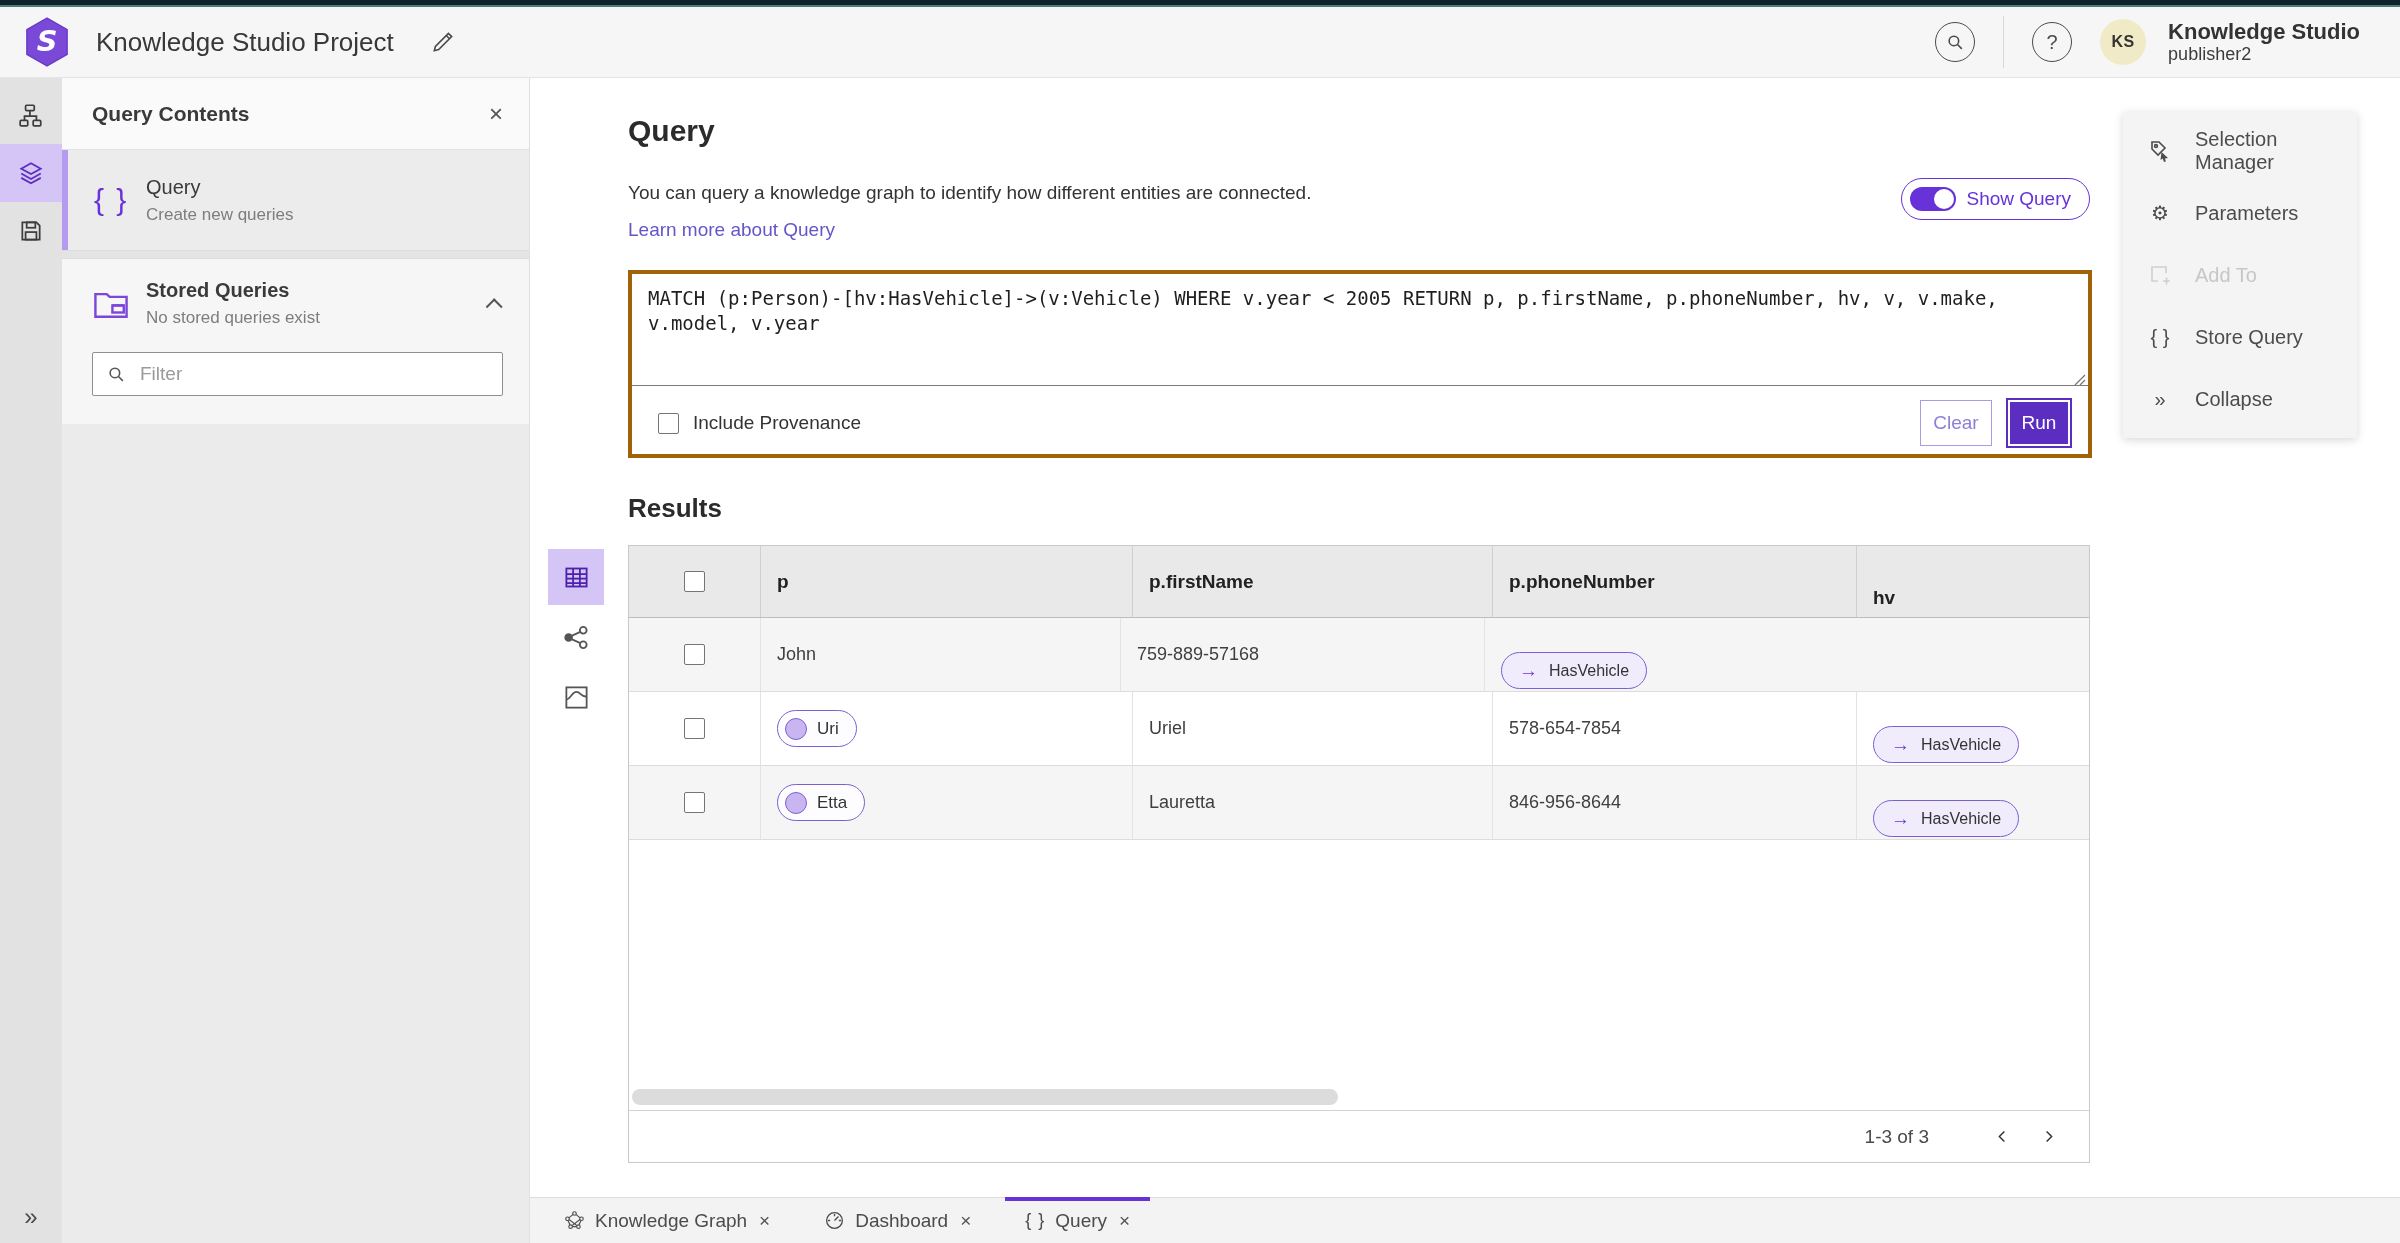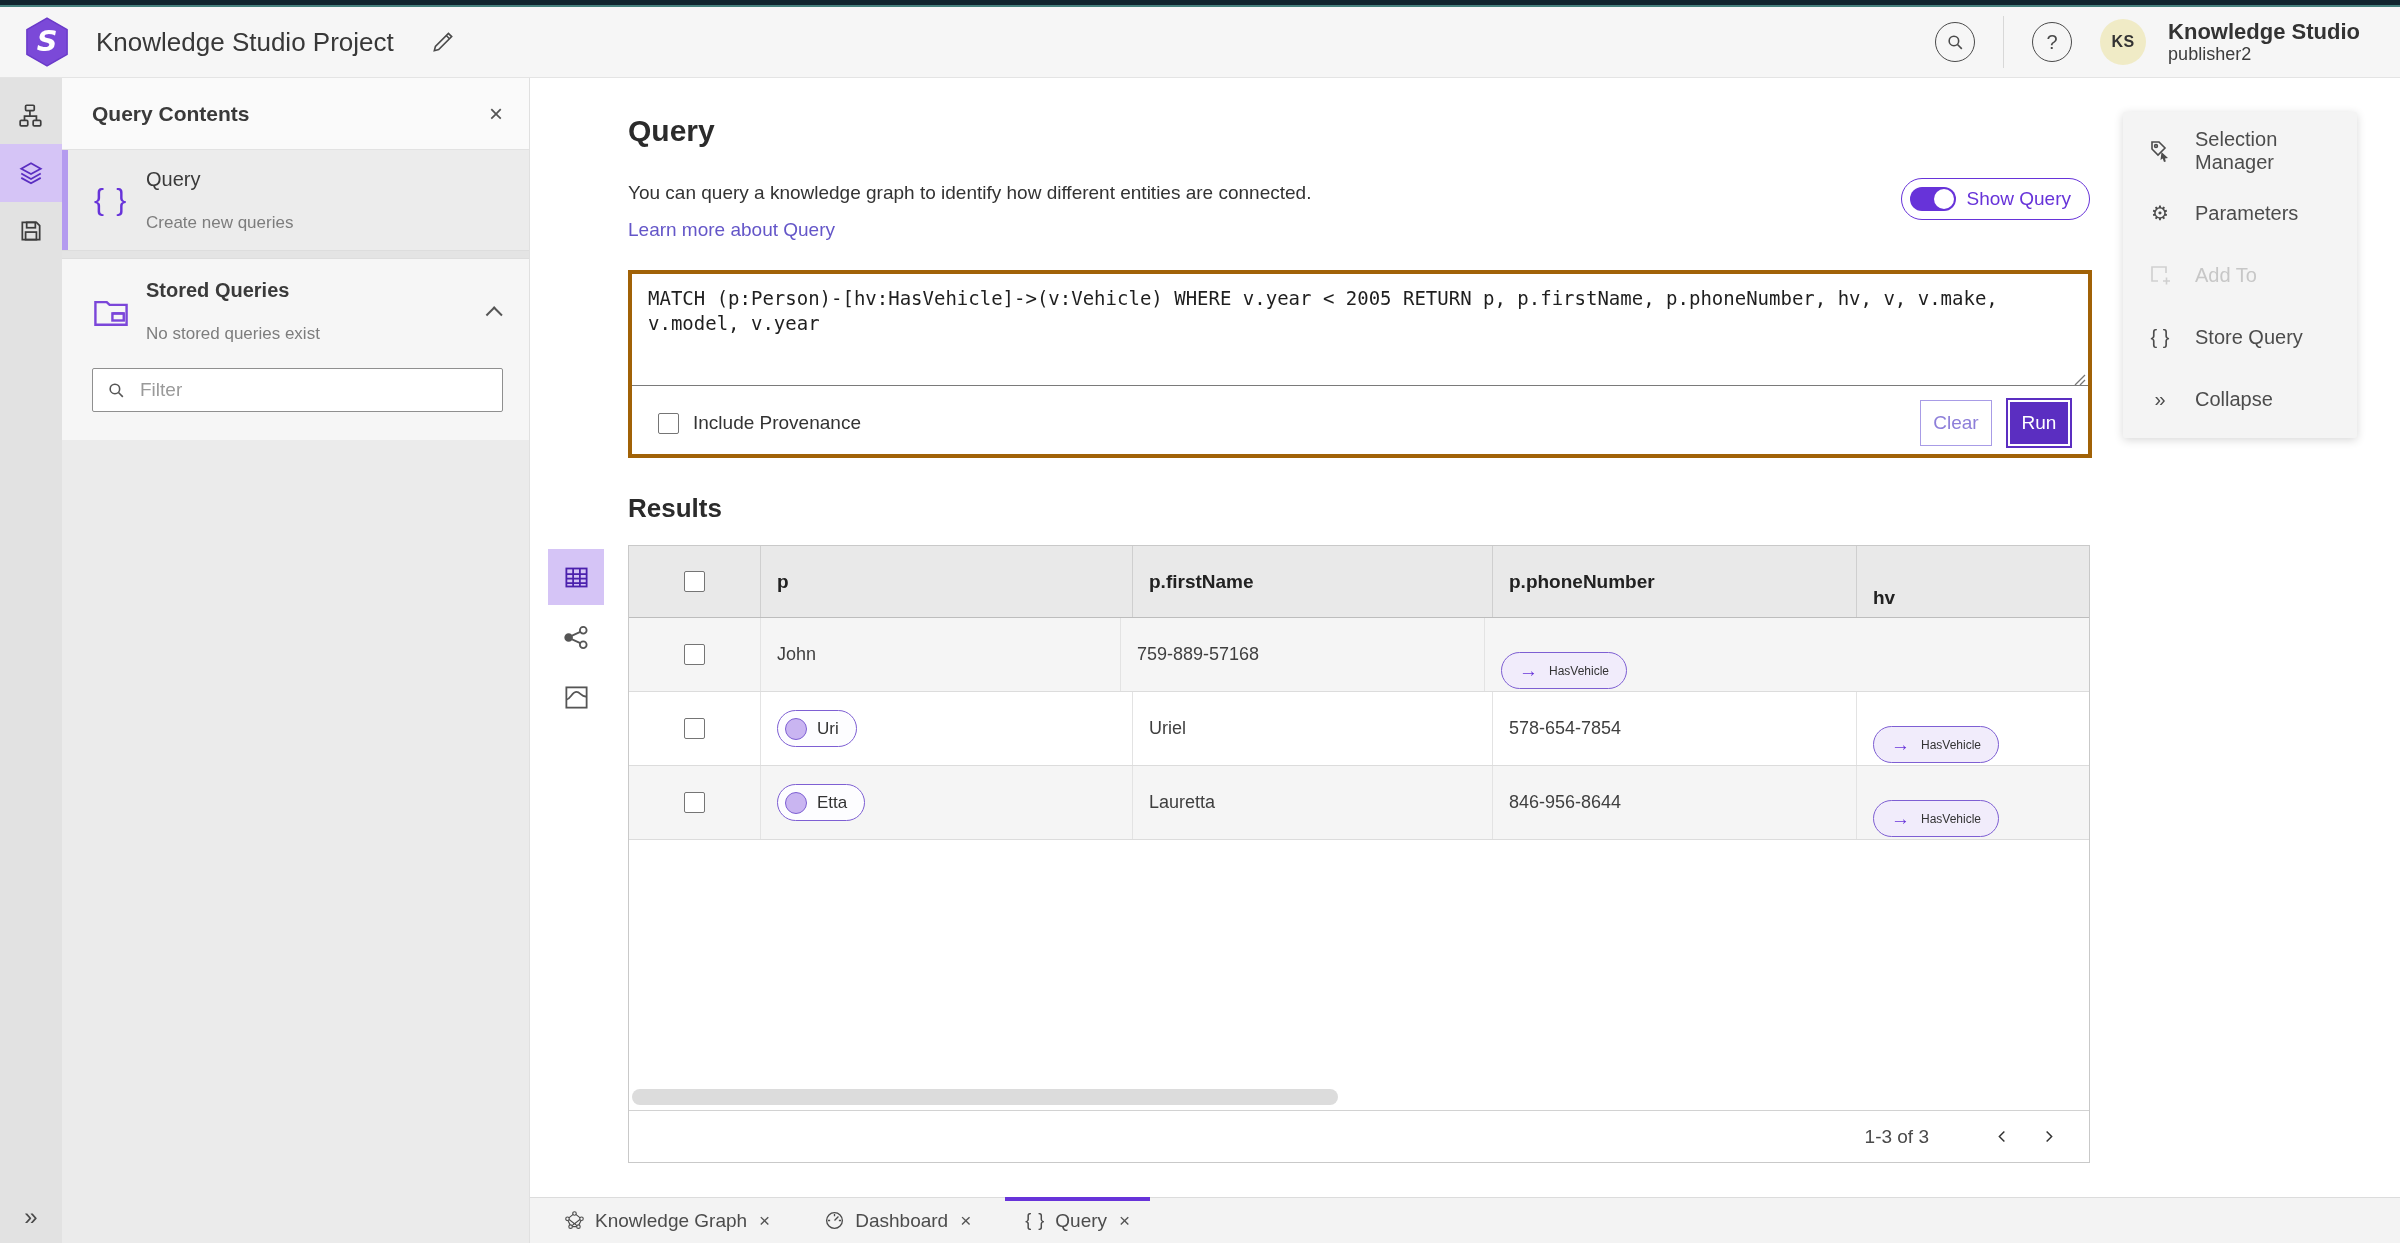--- a/index.html
+++ b/index.html
@@ -29,21 +29,21 @@
 
   
   .left-panel { position:absolute; left:62px; top:78px; bottom:0; width:468px; background:#ebebeb; border-right:1px solid #e0e0e0; }
   .panel-header { height:72px; background:#fafafa; border-bottom:1px solid #e2e2e2; display:flex; align-items:center; padding:0 26px 0 30px; }
   .panel-title { font-size:21px; font-weight:600; color:#3a3a3a; }
   .panel-close { margin-left:auto; font-size:24px; color:#555; cursor:pointer; line-height:1; }
   .query-item { height:100px; background:#ececec; display:flex; align-items:center; padding-left:32px; position:relative; cursor:pointer; }
   .query-item::before { content:""; position:absolute; left:0; top:0; bottom:0; width:6px; background:#b49bef; }
   .braces-ic { color:#6733d9; font-size:30px; width:52px; letter-spacing:2px; }
   .item-title { font-size:20px; color:#3a3a3a; }
-  .item-sub { font-size:17px; color:#7d7d7d; margin-top:22px; }
+  .item-sub { font-size:17px; color:#7d7d7d; margin-top:6px; }
   .panel-sep { height:9px; background:#e4e4e4; border-top:1px solid #ddd; border-bottom:1px solid #ddd; }
   .stored-block { background:#f6f6f6; padding:20px 26px 28px 30px; }
   .stored-head { display:flex; align-items:center; }
   .folder-ic { width:38px; height:34px; color:#7b46d9; margin-right:16px; flex:0 0 auto; }
   .chev-up { margin-left:auto; width:12px; height:12px; border-left:2px solid #555; border-top:2px solid #555; transform:rotate(45deg) translateY(4px); cursor:pointer; }
   .filter-box { margin-top:24px; height:44px; background:#fff; border:1px solid #8f8f8f; border-radius:2px; display:flex; align-items:center; padding:4px 14px; }
   .filter-box svg { width:19px; height:19px; color:#555; flex:0 0 auto; }
   .filter-box input { border:none; outline:none; background:transparent; font-size:19px; color:#333; margin-left:14px; width:100%; font-family:"Liberation Sans", sans-serif; }
   .filter-box input::placeholder { color:#9a9a9a; }
 
@@ -81,21 +81,21 @@
   .t-row { height:74px; display:flex; border-bottom:1px solid #dcdcdc; flex:0 0 auto; }
   .t-row.alt { background:#f5f5f5; }
   .rc { display:flex; align-items:center; padding-left:16px; font-size:18px; color:#3f3f3f; border-right:1px solid #e3e3e3; }
   .rc.c-hv { border-right:none; }
   .rc.c-check { justify-content:center; padding-left:0; }
   .node-pill { display:inline-flex; align-items:center; height:37px; border:1.5px solid #7e5fd3; border-radius:19px; background:#fdfdff; padding:0 17px 0 7px; cursor:pointer; }
   .node-dot { width:22px; height:22px; border-radius:50%; background:#c9b5f1; border:1.5px solid #7e5fd3; margin-right:10px; }
   .node-lbl { font-size:17px; color:#333; }
   .edge-pill { display:inline-flex; align-items:center; height:37px; border:1.5px solid #7e5fd3; border-radius:19px; background:#f1ecfb; padding:0 17px; cursor:pointer; }
   .edge-arrow { font-size:19px; color:#6733d9; margin-right:11px; }
-  .edge-lbl { font-size:12px; color:#333; }
+  .edge-lbl { font-size:16px; color:#333; }
   .t-empty { flex:1; position:relative; background:#fff; }
   .h-scroll { position:absolute; left:3px; bottom:5px; width:706px; height:16px; border-radius:8px; background:#dcdcdc; cursor:pointer; }
   .t-footer { height:52px; border-top:1px solid #d2d2d2; display:flex; align-items:center; justify-content:flex-end; padding-right:24px; flex:0 0 auto; }
   .pg-label { font-size:19px; color:#4a4a4a; margin-right:44px; }
   .pg-btn { width:34px; height:34px; display:flex; align-items:center; justify-content:center; color:#333; cursor:pointer; margin-left:12px; }
   .pg-btn svg { width:15px; height:15px; }
 
   
   .right-panel { position:absolute; left:2123px; top:112px; width:234px; background:#f4f4f4; border-radius:2px; box-shadow:0 2px 10px rgba(0,0,0,0.16); padding:8px 0; }
   .rp-item { height:62px; display:flex; align-items:center; padding-left:24px; font-size:20px; color:#4c4c4c; cursor:pointer; }

